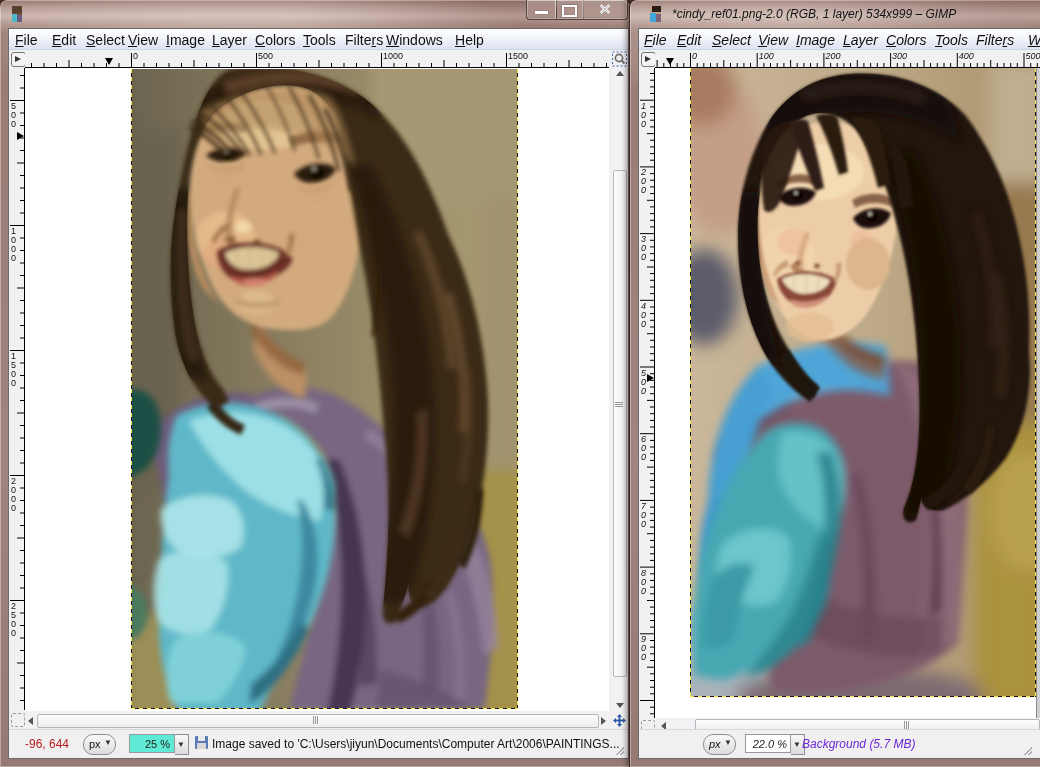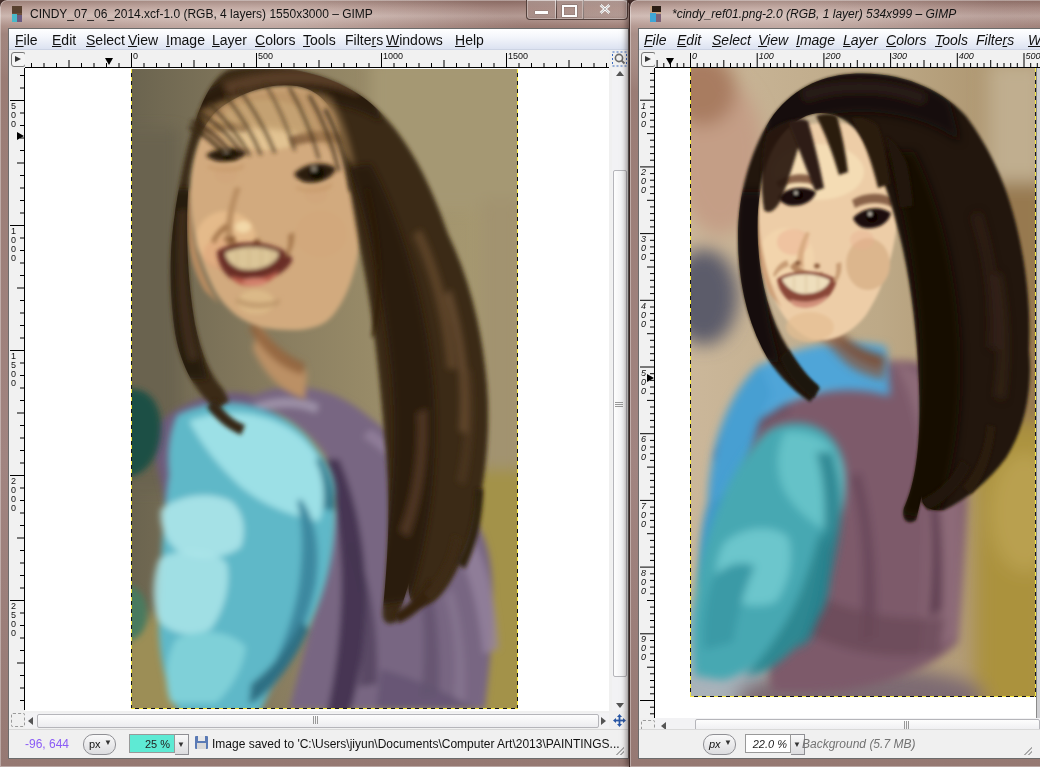--- a/index.html
+++ b/index.html
@@ -36,21 +36,20 @@
   .statusbar{position:absolute;left:0;right:0;bottom:0;height:28px;background:#f0f0f0;
      border-top:1px solid #d9d9d9;font-size:12px;color:#222;}
   .combo{position:absolute;height:19px;background:linear-gradient(to bottom,#f9f9f9,#dcdcdf);
      border:1px solid #8f8f94;border-radius:10px;font-size:11px;color:#111;}
 </style>
 </head>
 <body>
 
 <div class="win" id="winL" style="left:0;width:630px;">
   <div class="glass"></div>
-  <div class="titletxt" style="left:30px;">CINDY_07_06_2014.xcf-1.0 (RGB, 4 layers) 1550x3000 – GIMP</div>
 
   <div style="position:absolute;left:12px;top:6px;width:10px;height:16px;background:#6b4d3a;overflow:hidden;">
     <div style="position:absolute;left:0;top:0;width:10px;height:7px;background:#58402e;"></div>
     <div style="position:absolute;left:0;top:8px;width:5px;height:8px;background:#49b8c8;"></div>
     <div style="position:absolute;left:5px;top:9px;width:5px;height:7px;background:#6b5a80;"></div>
   </div>
 
   <div id="capbtns" style="position:absolute;left:526px;top:0;width:101px;height:19px;">
     <div style="position:absolute;left:0;top:0;width:29px;height:19px;border:1px solid #54413c;border-top:none;border-radius:0 0 0 4px;background:linear-gradient(to bottom,rgba(255,255,255,.25),rgba(255,255,255,.05) 45%,rgba(60,30,25,.15));box-shadow:inset 0 0 0 1px rgba(255,255,255,.3);">
       <div style="position:absolute;left:8px;top:11px;width:13px;height:3px;background:#fdfdfd;box-shadow:0 0 1px #222;"></div>
@@ -394,37 +393,37 @@
             <path d="M7.5 14 L10 11 L5 11 Z"></path>
           <path d="M1 7.5 L4 5 L4 10 Z"></path>
             <path d="M14 7.5 L11 5 L11 10 Z"></path>
           <rect x="6.6" y="3" width="1.8" height="9"></rect>
             <rect x="3" y="6.6" width="9" height="1.8"></rect>
         </g>
       </svg>
     </div>
 
     <div class="statusbar">
-      <span style="position:absolute;left:16px;top:7px;color:#8b5cf6;">-96, 644</span>
+      <span style="position:absolute;left:16px;top:7px;color:#b91c1c;">-96, 644</span>
       <div class="combo" style="left:74px;top:4px;width:31px;">
         <span style="position:absolute;left:5px;top:3px;">px</span>
         <span style="position:absolute;right:3px;top:3px;font-size:8px;color:#333;">▼</span>
       </div>
       <div style="position:absolute;left:120px;top:4px;width:44px;height:17px;background:#5eead4;border:1px solid #999;font-size:11px;">
         <span style="position:absolute;right:4px;top:3px;">25 %</span>
       </div>
       <div style="position:absolute;left:166px;top:4px;width:13px;height:19px;background:linear-gradient(to bottom,#f9f9f9,#dcdcdf);border:1px solid #8f8f94;border-left:none;">
         <span style="position:absolute;left:2px;top:5px;font-size:8px;color:#333;">▼</span>
       </div>
 
       <div style="position:absolute;left:186px;top:6px;width:13px;height:13px;background:#5a7ab5;border-radius:1px;">
         <div style="position:absolute;left:3px;top:0;width:7px;height:5px;background:#e8e8e8;"></div>
         <div style="position:absolute;left:2px;top:7px;width:9px;height:6px;background:#d8d8d8;"></div>
       </div>
-      <span style="position:absolute;left:203px;top:7px;color:#111;">Image saved to 'C:\Users\jiyun\Documents\Computer Art\2013\PAINTINGS...</span>
+      <span style="position:absolute;left:203px;top:7px;color:#111;">Image saved to 'C:\Users\jiyun\Documents\Computer Art\2006\PAINTINGS...</span>
       <div style="position:absolute;right:4px;bottom:3px;width:8px;height:8px;background:
         linear-gradient(135deg,transparent 50%,#aaa 50%,#aaa 60%,transparent 60%,transparent 75%,#aaa 75%,#aaa 85%,transparent 85%);"></div>
     </div>
   </div>
 </div>
 
 <div class="win" id="winR" style="left:630px;width:454px;box-shadow:-3px 0 6px rgba(30,15,12,0.55);font-style:italic;">
   <div class="glass" style="border-radius:7px 0 0 0;"></div>
   <div class="titletxt" style="left:42px;">*cindy_ref01.png-2.0 (RGB, 1 layer) 534x999 – GIMP</div>
   <div style="position:absolute;left:20px;top:6px;width:11px;height:16px;background:#c3a184;overflow:hidden;">
@@ -779,18 +778,18 @@
       <div class="combo" style="left:64px;top:4px;width:31px;">
         <span style="position:absolute;left:5px;top:3px;">px</span>
         <span style="position:absolute;right:3px;top:3px;font-size:8px;color:#333;">▼</span>
       </div>
       <div style="position:absolute;left:106px;top:4px;width:44px;height:17px;background:#fff;border:1px solid #999;font-size:11px;">
         <span style="position:absolute;right:3px;top:3px;">22.0 %</span>
       </div>
       <div style="position:absolute;left:152px;top:4px;width:13px;height:19px;background:linear-gradient(to bottom,#f9f9f9,#dcdcdf);border:1px solid #8f8f94;border-left:none;">
         <span style="position:absolute;left:2px;top:5px;font-size:8px;color:#333;">▼</span>
       </div>
-      <span style="position:absolute;left:163px;top:7px;color:#737373;">Background (5.7 MB)</span>
+      <span style="position:absolute;left:163px;top:7px;color:#6d28d9;">Background (5.7 MB)</span>
       <div style="position:absolute;right:8px;bottom:3px;width:8px;height:8px;background:
         linear-gradient(135deg,transparent 50%,#aaa 50%,#aaa 60%,transparent 60%,transparent 75%,#aaa 75%,#aaa 85%,transparent 85%);"></div>
     </div>
   </div>
 </div>
 
 </body></html>

